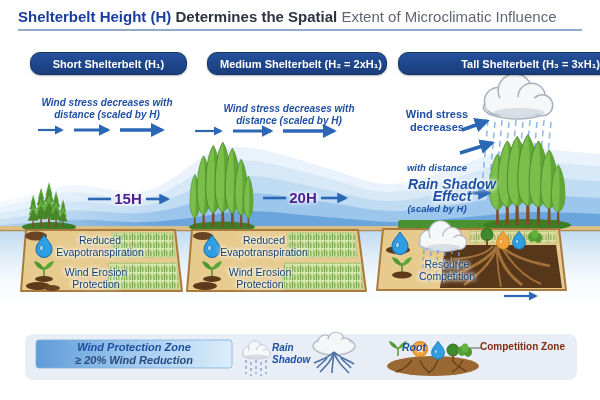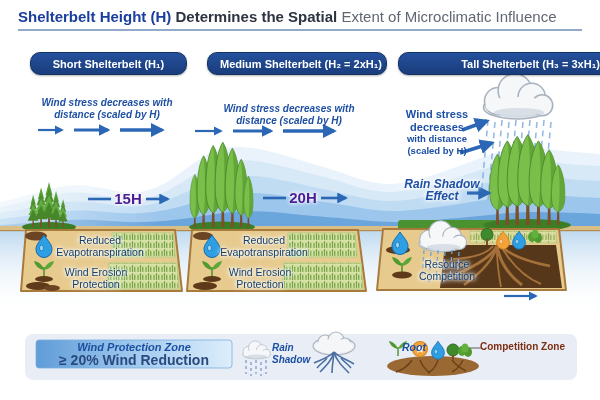--- a/index.html
+++ b/index.html
@@ -17,37 +17,37 @@
     border:1px solid #143264;border-radius:10px;color:#fff;font-weight:bold;font-size:11px;
     display:flex;align-items:center;justify-content:center;box-shadow:0 1px 2px rgba(0,0,0,.3);}
   #badge1{left:30px;width:155px;}
   #badge2{left:207px;width:170px;padding-left:8px;}
   #badge3{left:398px;width:167px;padding-left:48px;}
   .windlabel{font-style:italic;font-weight:bold;color:#1d4fa3;font-size:10px;line-height:12px;}
   #wind1{left:107px;top:97px;}
   #wind2{left:289px;top:103px;}
   #wind3{left:437px;top:108px;color:#1d4fa3;}
   #wind3 .b{font-weight:bold;font-size:11px;line-height:12.5px;}
-  #wind3 .i{font-weight:bold;font-size:9.5px;line-height:12px;}
+  #wind3 .i{font-style:italic;font-weight:bold;font-size:9.5px;line-height:12px;margin-top:29px;}
   .dist{font-weight:bold;color:#4c1d95;font-size:15px;
     text-shadow:0 0 3px #fff,0 0 5px #fff;}
   #dist1{left:128px;top:190px;}
   #dist2{left:303px;top:189px;}
-  #rainshadow{left:442px;top:179px;font-style:italic;font-weight:bold;font-size:12px;
+  #rainshadow{left:452px;top:179px;font-style:italic;font-weight:bold;font-size:14px;
     line-height:11.5px;color:#1d4fa3;text-shadow:0 0 3px #fff,0 0 5px #fff,0 0 6px #fff;}
   .benefit{font-weight:normal;color:#14406e;font-size:10.5px;line-height:11.5px;
     text-shadow:0 0 3px #fff,0 0 5px #fff,0 0 6px #fff;}
   #p1b1{left:100px;top:235px;}
   #p1b2{left:96px;top:267px;}
   #p2b1{left:264px;top:235px;}
   #p2b2{left:260px;top:267px;}
   #p3b1{left:447px;top:259px;}
   #zonetext{position:absolute;left:36px;top:341px;width:196px;text-align:center;}
   #zonetext .l1{font-style:italic;font-weight:bold;color:#1b4fa0;font-size:11px;line-height:13px;}
-  #zonetext .l2{font-weight:bold;color:#2a4a7f;font-size:14px;line-height:12px;}
+  #zonetext .l2{font-style:italic;font-weight:bold;color:#2a4a7f;font-size:11px;line-height:12px;}
   #legrain{left:272px;top:342px;font-style:italic;font-weight:bold;color:#1d4fa3;font-size:10px;line-height:11.5px;}
   #legroot{left:359px;top:341px;font-style:italic;font-weight:bold;color:#1d4fa3;font-size:10.5px;margin-left:43px;}
   #legcomp{left:480px;top:341px;font-weight:bold;color:#7d2e12;font-size:10px;}
 </style>
 </head>
 <body>
 
 <div id="canvas">
 
 <svg width="600" height="400" viewBox="0 0 600 400">

